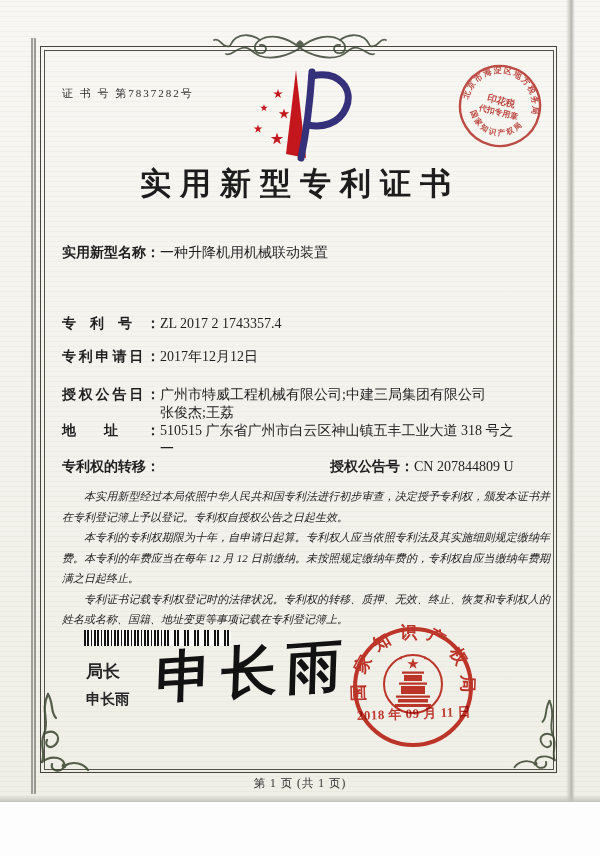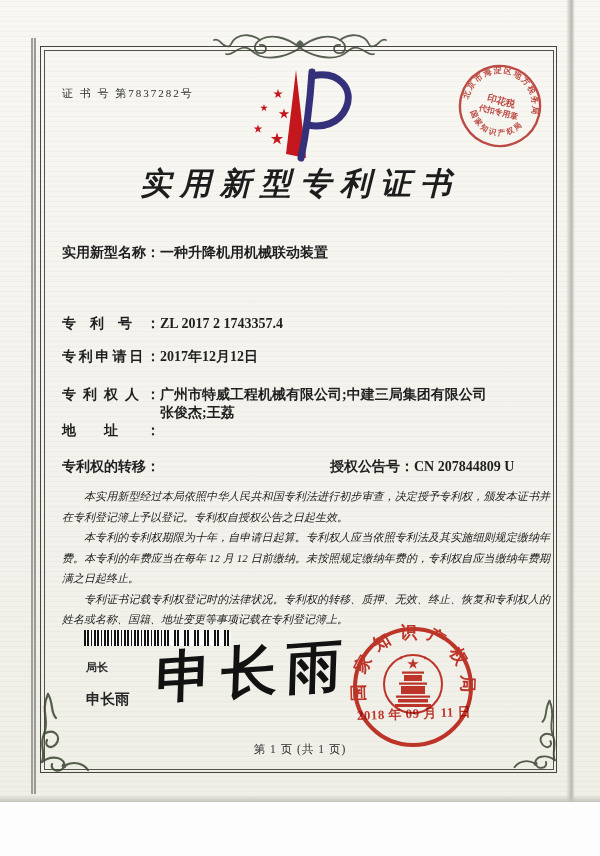--- a/index.html
+++ b/index.html
@@ -35,59 +35,59 @@
   .frame {
     position:absolute; left:40px; top:46px; width:517px; height:727px;
     border:1.6px solid #45453e;
   }
   .frame::before { content:""; position:absolute; inset:2.5px; border:1px solid #54534b; }
   .cert-no {
     position:absolute; left:62px; top:86px; font-size:11px; letter-spacing:2px; color:#2a2a2a;
   }
   .title {
     position:absolute; left:0; right:0; top:163px; text-align:center;
-    font-size:31px; font-weight:700; letter-spacing:9px; color:#1d1d1d;font-style:italic;
+    font-size:31px; font-weight:700; letter-spacing:9px; color:#1d1d1d;
   }
   .logo { position:absolute; left:244px; top:68px; }
   .tax-stamp { position:absolute; left:450px; top:56px; transform:rotate(14deg); opacity:.88; }
   .ornament-top { position:absolute; left:212px; top:30px; opacity:.85; }
   .ornament-bl { position:absolute; left:36px; top:690px; opacity:.85; }
   .ornament-br { position:absolute; left:490px; top:694px; opacity:.85; transform:scaleX(-1); }
 
   .frow { position:absolute; left:62px; width:487px; display:flex; font-size:14px; line-height:17.5px; color:#1f1f1f; }
   .frow .lbl { flex:0 0 98px; font-weight:600; text-align-last:justify; }
   .frow .lbl.compact { text-align-last:auto; }
-  .frow .val { flex:1; font-weight:700; }
+  .frow .val { flex:1; font-weight:400; }
   .grant-right { position:absolute; left:268px; top:0; display:flex; }
   .grant-right .lbl { flex:0 0 84px; }
 
   .body-text {
     position:absolute; left:62px; top:486px; width:488px;
     font-size:11px; line-height:20.5px; text-align:justify; color:#1c1c1c; font-style:italic;
   }
   .body-text p { text-indent:2em; margin:0; }
 
   .barcode {
     position:absolute; left:84px; top:630px; width:147px; height:16px;
     background:repeating-linear-gradient(90deg,#141414 0 1.5px,#fbfbf9 1.5px 3px,#141414 3px 5px,#fbfbf9 5px 6.5px,#141414 6.5px 7.5px,#fbfbf9 7.5px 10px);
   }
-  .director-label { position:absolute; left:86px; top:660px; font-size:11px; font-weight:600; }
+  .director-label { position:absolute; left:86px; top:660px; font-size:17px; font-weight:600; }
   .director-name  { position:absolute; left:86px; top:690px; font-size:14.5px; font-weight:600; }
   .autograph {
     position:absolute; left:156px; top:634px; width:210px;
     font-size:56px; font-weight:600; color:#121212; letter-spacing:9px;
     transform:rotate(-4deg) skewX(-6deg); white-space:nowrap;
   }
   .seal { position:absolute; left:346px; top:620px; opacity:.93; mix-blend-mode:multiply; }
   .seal-date {
     position:absolute; left:348px; top:705px; width:132px; text-align:center;
     font-size:13px; font-weight:700; color:#c5281c; letter-spacing:.5px;
     transform:rotate(-2deg); opacity:.9; mix-blend-mode:multiply;
   }
-  .page-foot { position:absolute; left:0; right:0; top:742px; text-align:center; font-size:11.5px; letter-spacing:1px; color:#2e2e2e; }
+  .page-foot { position:absolute; left:0; right:0; top:776px; text-align:center; font-size:11.5px; letter-spacing:1px; color:#2e2e2e; }
 
   .app-bar { position:absolute; left:0; top:802px; width:600px; height:54px; background:#fdfdfd; }
 </style>
 </head>
 <body>
 
 <div class="scan">
 
   <div class="edge-left"></div>
   <div class="edge-right"></div>
@@ -145,28 +145,32 @@
   </div>
   <div class="frow" style="top:315px">
     <span class="lbl">专利号：</span>
     <span class="val">ZL 2017 2 1743357.4</span>
   </div>
   <div class="frow" style="top:348px">
     <span class="lbl">专利申请日：</span>
     <span class="val">2017年12月12日</span>
   </div>
   <div class="frow" style="top:386px">
-    <span class="lbl">专利权人：</span>
+    <span class="lbl">授权公告日：</span>
     <span class="val">
       <span style="display:block">广州市特威工程机械有限公司;中建三局集团有限公司</span>
       <span style="display:block">张俊杰;王荔</span>
     </span>
   </div>
   <div class="frow" style="top:422px">
     <span class="lbl">地址：</span>
+    <span class="val">
+      <span style="display:block">510515 广东省广州市白云区神山镇五丰工业大道 318 号之</span>
+      <span style="display:block">一</span>
+    </span>
   </div>
   <div class="frow" style="top:458px">
     <span class="lbl compact">专利权的转移：</span>
     <span class="grant-right">
       <span class="lbl compact" style="font-weight:600">授权公告号：</span>
       <span class="val">CN 207844809 U</span>
     </span>
   </div>
 
   <div class="body-text">

